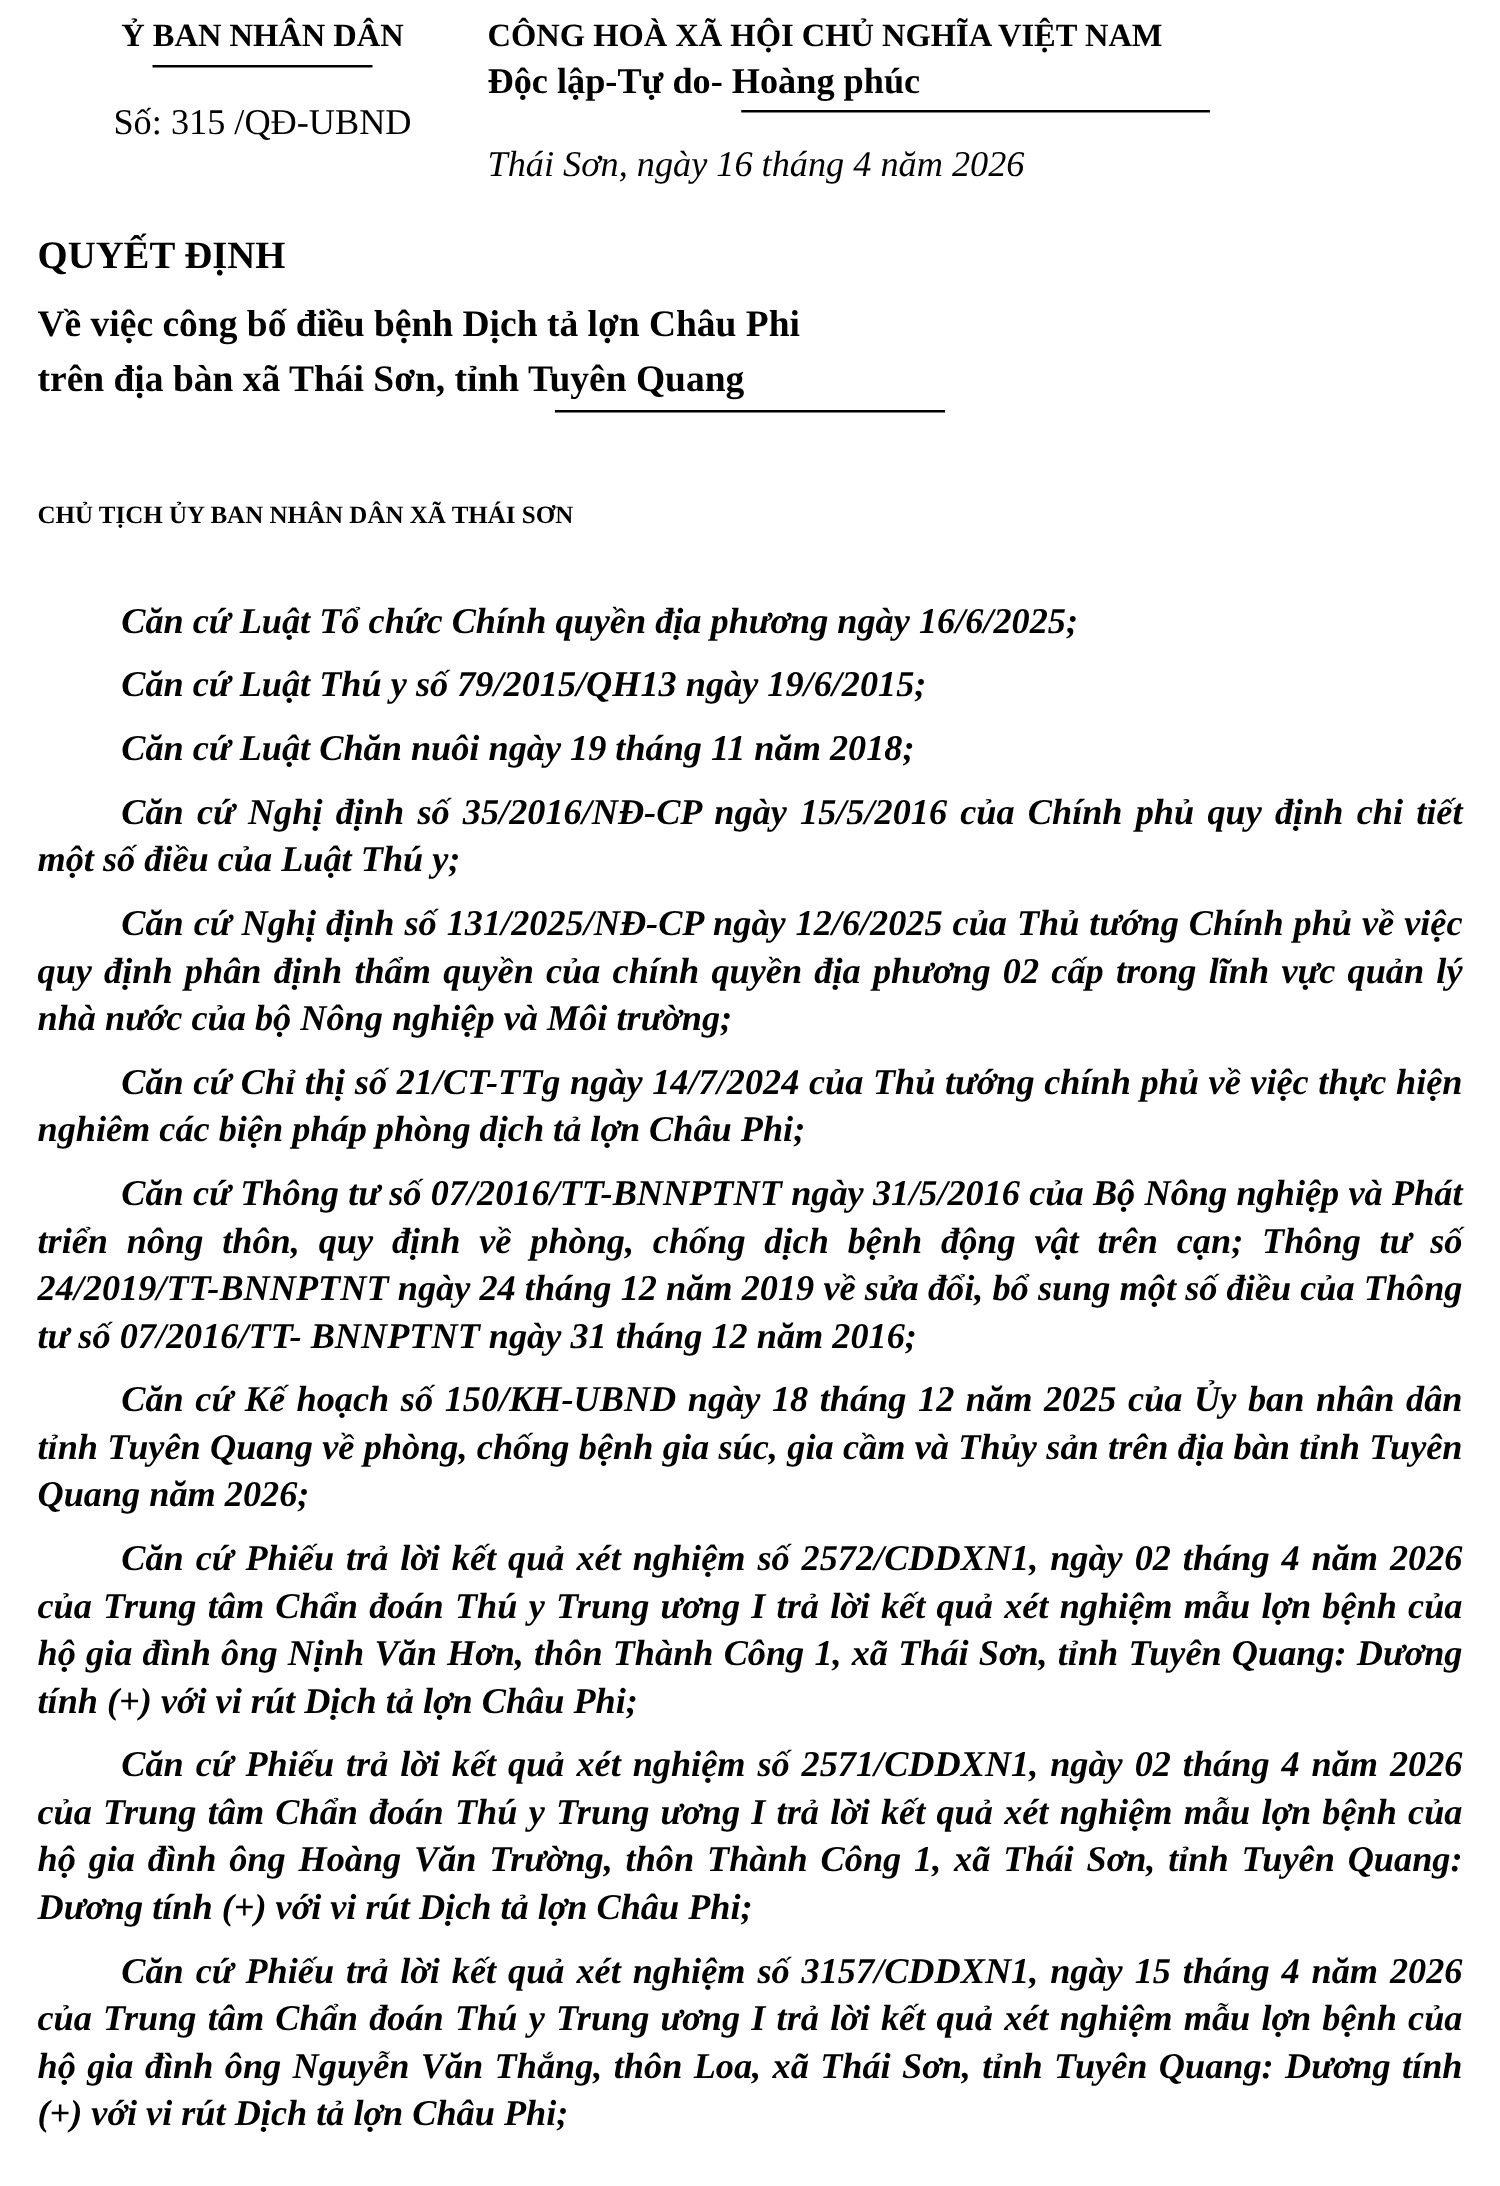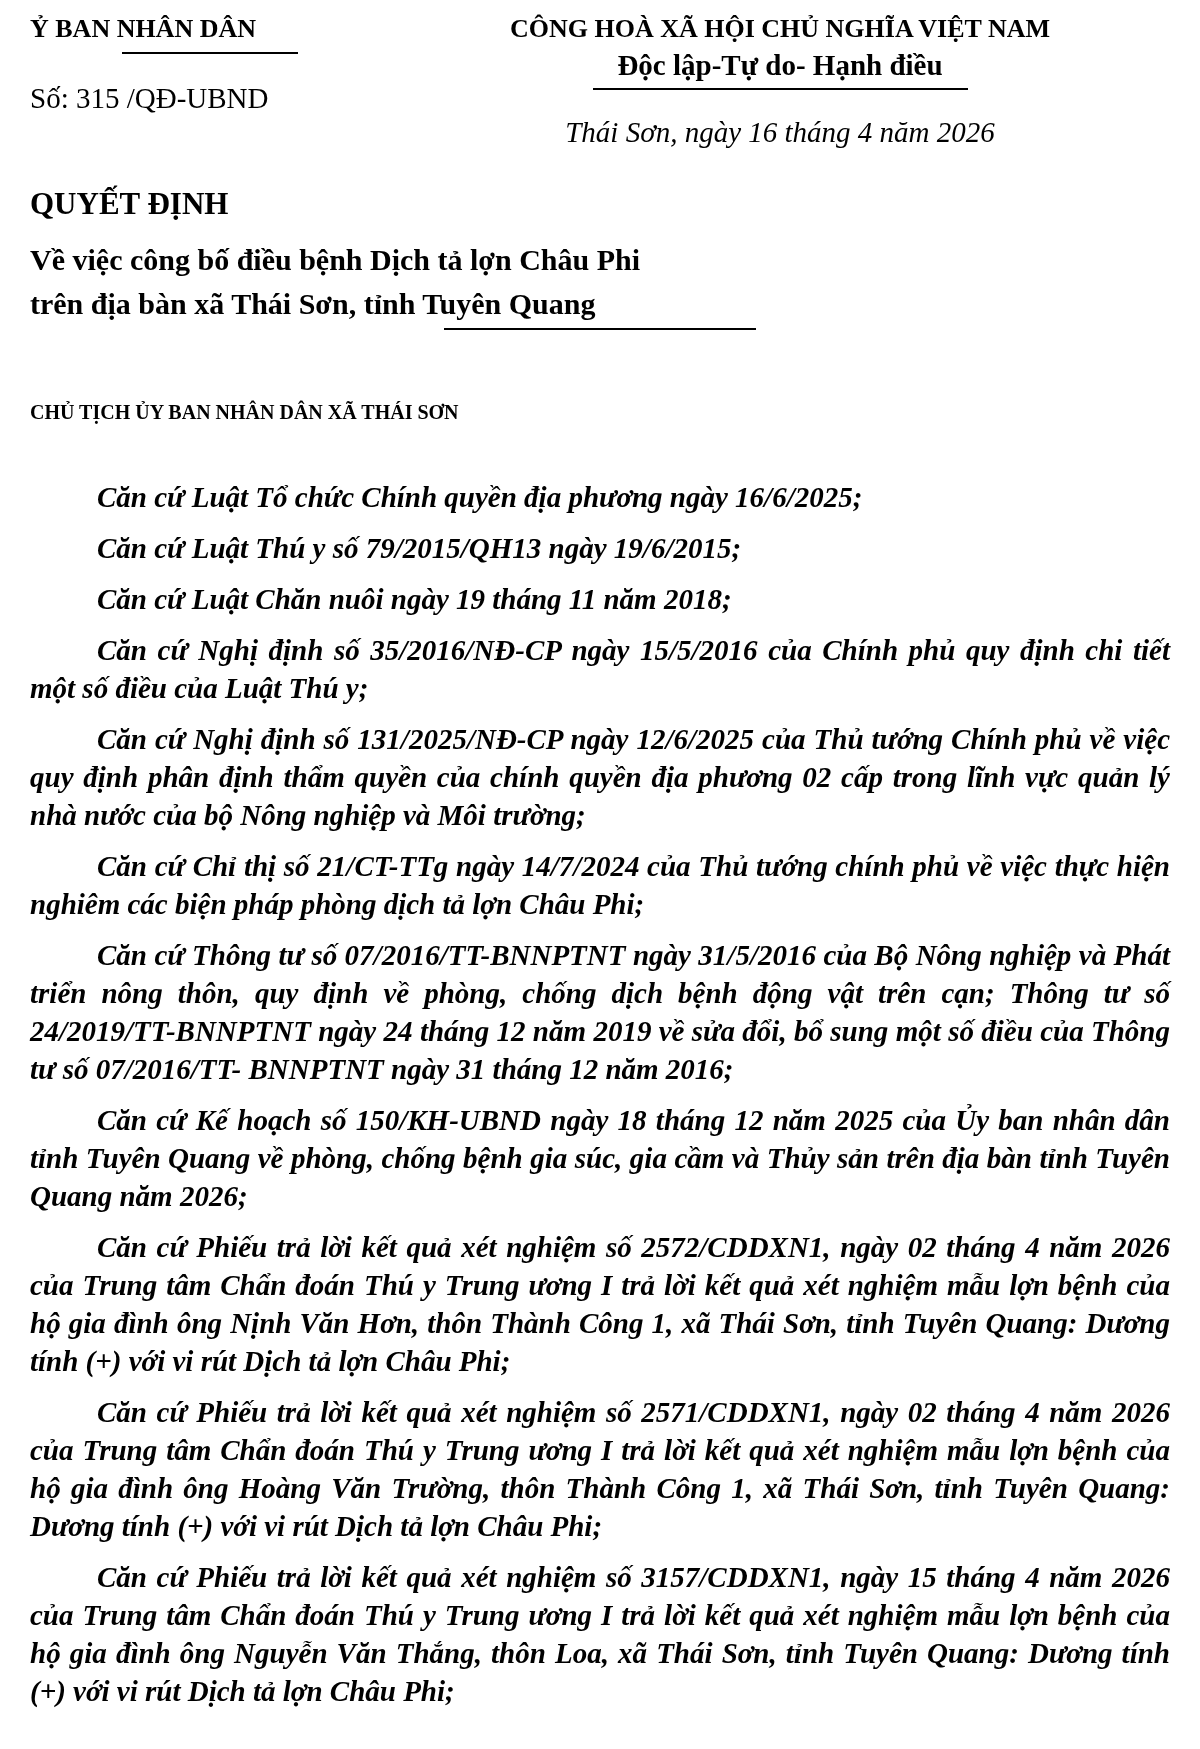--- a/index.html
+++ b/index.html
@@ -21,25 +21,25 @@
   }
 
   
   .header {
     display: flex;
     align-items: flex-start;
   }
   .header-left {
     width: 360px;
     flex: 0 0 360px;
-    text-align: left;
+    text-align: center;
   }
   .header-right {
     flex: 1 1 auto;
-    text-align: center;
+    text-align: left;
   }
   .org-line {
     font-weight: bold;
     font-size: 26px;
     line-height: 37px;
     white-space: nowrap;
   }
   .rule {
     border: none;
     border-top: 2px solid #000000;
@@ -128,21 +128,21 @@
 <div class="page">
 
   <div class="header">
     <div class="header-left">
       <div class="org-line">Ỷ BAN NHÂN DÂN</div>
       <div class="rule rule-org"></div>
       <div class="doc-number">Số: 315 /QĐ-UBND</div>
     </div>
     <div class="header-right">
       <div class="nat-line1">CÔNG HOÀ XÃ HỘI CHỦ NGHĨA VIỆT NAM</div>
-      <div class="nat-line2">Độc lập-Tự do- Hạnh điều</div>
+      <div class="nat-line2">Độc lập-Tự do- Hoàng phúc</div>
       <div class="rule rule-motto"></div>
       <div class="date-line">Thái Sơn, ngày 16 tháng 4 năm 2026</div>
     </div>
   </div>
 
   <div class="title-block">
     <div class="doc-type">QUYẾT ĐỊNH</div>
     <div class="subject-line subject-first">Về việc công bố điều bệnh Dịch tả lợn Châu Phi</div>
     <div class="subject-line">trên địa bàn xã Thái Sơn, tỉnh Tuyên Quang</div>
     <div class="rule rule-title"></div>

